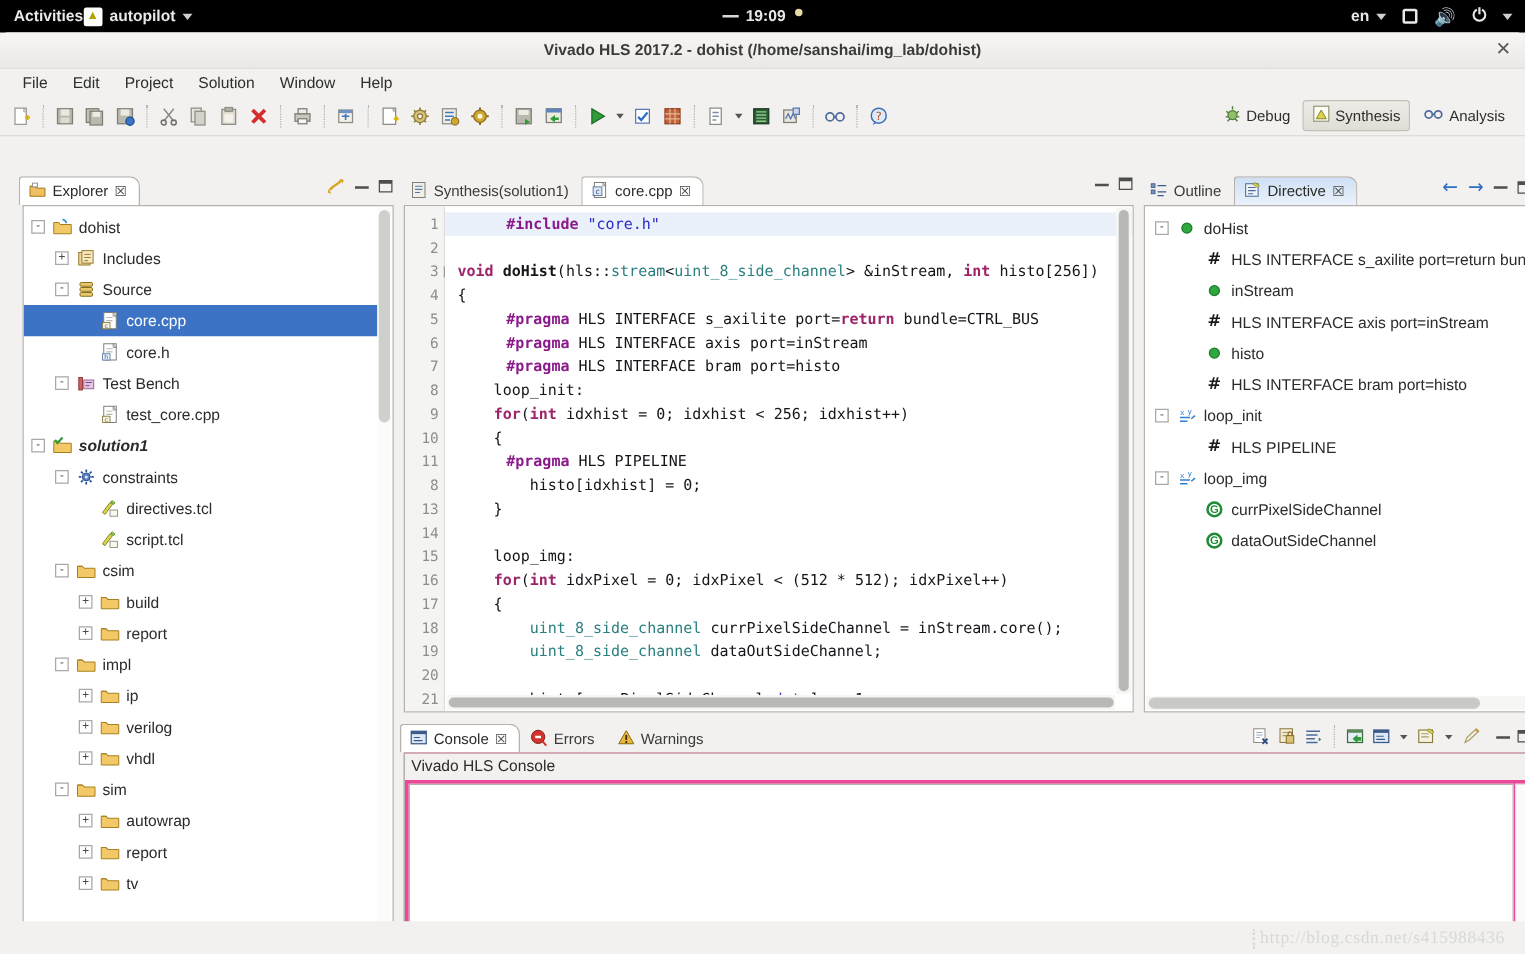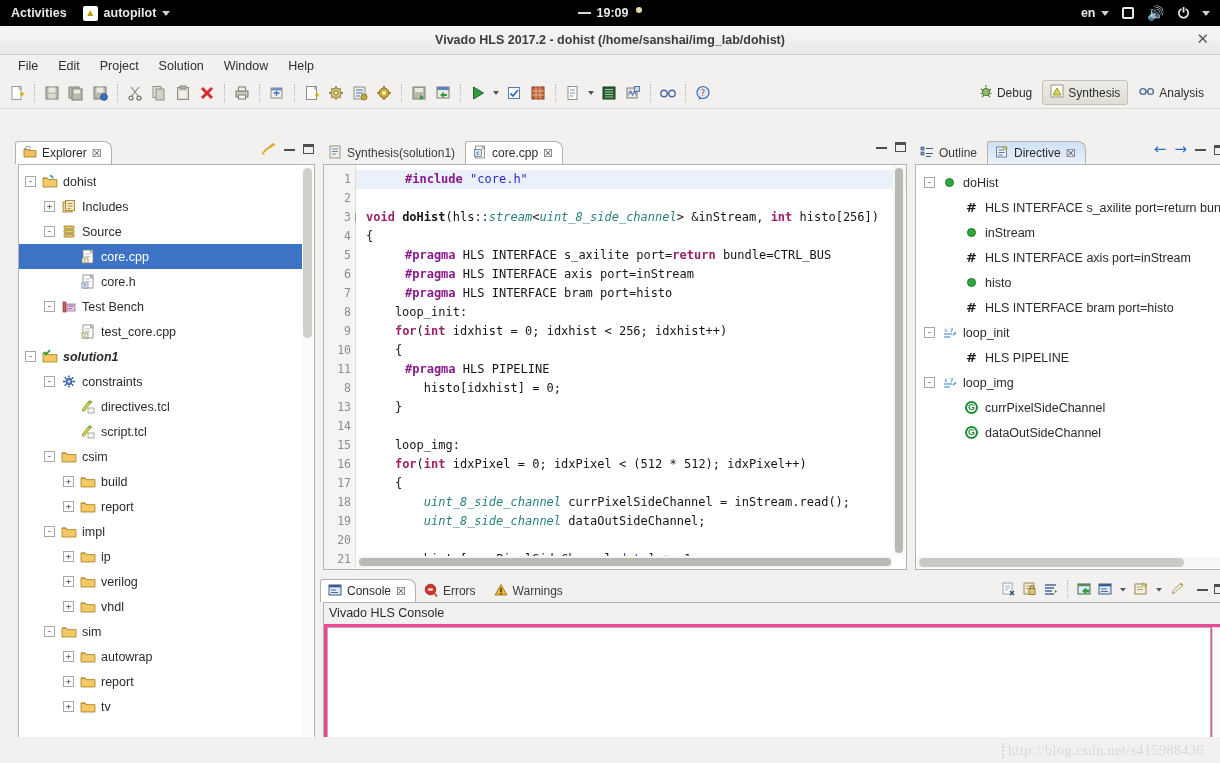--- a/index.html
+++ b/index.html
@@ -12,21 +12,21 @@
   }
   body { position: relative; }
 
   
   #gnome-bar {
     position: absolute; left: 0; top: 0; width: 1220px; height: 26px;
     background: #000; color: #e8e8e6;
     font-size: 12.5px; font-weight: bold;
     display: flex; align-items: center;
   }
-  #gnome-bar .gb-left { display: flex; align-items: center; padding-left: 11px; gap: 16px; }
+  #gnome-bar .gb-left { display: flex; align-items: center; padding-left: 11px; gap: 0; }
   #gnome-bar .gb-center { position: absolute; left: 0; right: 0; display: flex; justify-content: center; align-items: center; gap: 6px; pointer-events: none;}
   #gnome-bar .gb-right { margin-left: auto; display: flex; align-items: center; padding-right: 10px; gap: 13px; }
   .gb-item { display: flex; align-items: center; gap: 6px; cursor: default; }
   .gb-appicon {
     width: 15px; height: 15px; background: #fdfdfb; border-radius: 2px;
     display: inline-flex; align-items: center; justify-content: center;
     font-size: 10px; color: #b5a100; line-height: 1;
   }
   .caret-down {
     width: 0; height: 0; border-left: 4px solid transparent;
@@ -183,21 +183,21 @@
   #codelines {
     flex: 1; padding-top: 5px; padding-left: 10px; position: relative; background: #fff;
     overflow: hidden;
   }
   .cl { height: 19px; line-height: 19px; white-space: pre; }
   .cl.cur { background: #eaf1fb; margin-left: -10px; padding-left: 10px; }
   .k-pre { color: #8a1a8a; font-weight: bold; margin-left: 39px; }   
   .k-str { color: #2b2bc8; }                        
   .k-kw  { color: #9d2469; font-weight: bold; }     
   .k-fn  { color: #15151a; font-weight: bold; }     
-  .k-typ { color: #2a7f7f; font-style: italic; }                        
+  .k-typ { color: #2a7f7f; }                        
   .k-fld { color: #3b3bd0; }                        
   .k-txt { color: #15151a; }
 
   #editor .vscroll2 { position:absolute; right:1px; top:1px; bottom:14px; width:12px; background:#f6f6f5; }
   #editor .vscroll2 .thumb { position:absolute; left:2px; right:2px; top:2px; bottom:2px; background:#b8b8b4; border-radius:5px;}
   #editor .hscroll2 { position:absolute; left:34px; right:14px; bottom:1px; height:12px; background:#f6f6f5; }
   #editor .hscroll2 .thumb { position:absolute; top:2px; bottom:2px; left:1px; right:1px; background:#b8b8b4; border-radius:5px;}
 
   
   #directive { left: 900px; top: 3px; width: 317px; height: 434px; }
@@ -866,21 +866,21 @@
               <div class="cl"><span class="k-txt">    loop_init:</span></div>
               <div class="cl"><span class="k-txt">    </span><span class="k-kw">for</span><span class="k-txt">(</span><span class="k-kw">int</span><span class="k-txt"> idxhist = 0; idxhist &lt; 256; idxhist++)</span></div>
               <div class="cl"><span class="k-txt">    {</span></div>
               <div class="cl"><span class="k-pre">#pragma </span><span class="k-txt">HLS PIPELINE</span></div>
               <div class="cl"><span class="k-txt">        histo[idxhist] = 0;</span></div>
               <div class="cl"><span class="k-txt">    }</span></div>
               <div class="cl">&nbsp;</div>
               <div class="cl"><span class="k-txt">    loop_img:</span></div>
               <div class="cl"><span class="k-txt">    </span><span class="k-kw">for</span><span class="k-txt">(</span><span class="k-kw">int</span><span class="k-txt"> idxPixel = 0; idxPixel &lt; (512 * 512); idxPixel++)</span></div>
               <div class="cl"><span class="k-txt">    {</span></div>
-              <div class="cl"><span class="k-txt">        </span><span class="k-typ">uint_8_side_channel</span><span class="k-txt"> currPixelSideChannel = inStream.read();</span></div>
+              <div class="cl"><span class="k-txt">        </span><span class="k-typ">uint_8_side_channel</span><span class="k-txt"> currPixelSideChannel = inStream.core();</span></div>
               <div class="cl"><span class="k-txt">        </span><span class="k-typ">uint_8_side_channel</span><span class="k-txt"> dataOutSideChannel;</span></div>
               <div class="cl">&nbsp;</div>
               <div class="cl"><span class="k-txt">        histo[currPixelSideChannel.</span><span class="k-fld">data</span><span class="k-txt">] += 1;</span></div>
             </div>
         </div>
         <div class="vscroll2">
             <div class="thumb"></div>
           </div>
         <div class="hscroll2">
             <div class="thumb"></div>

